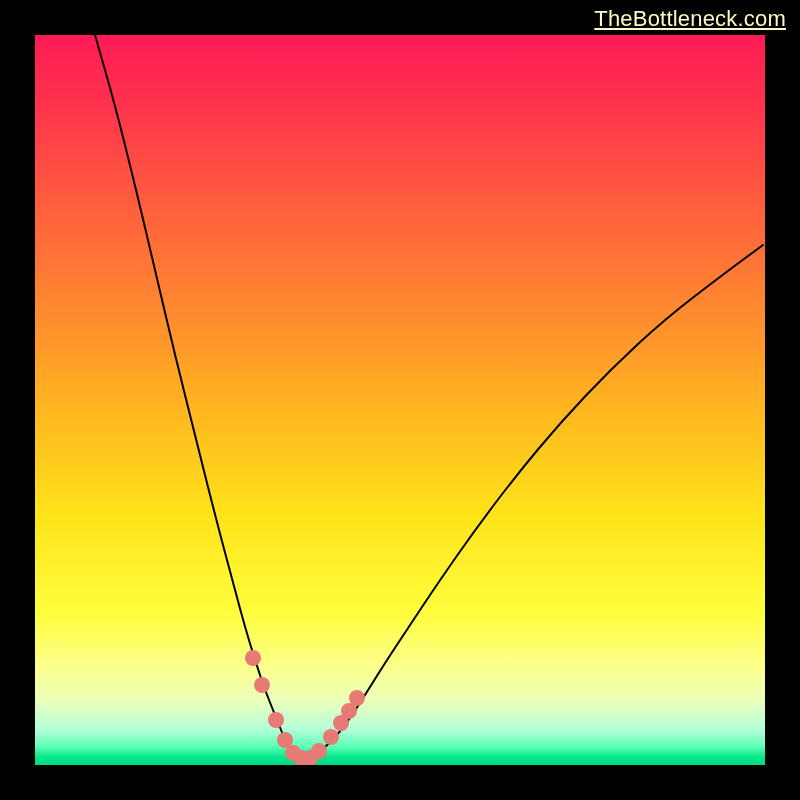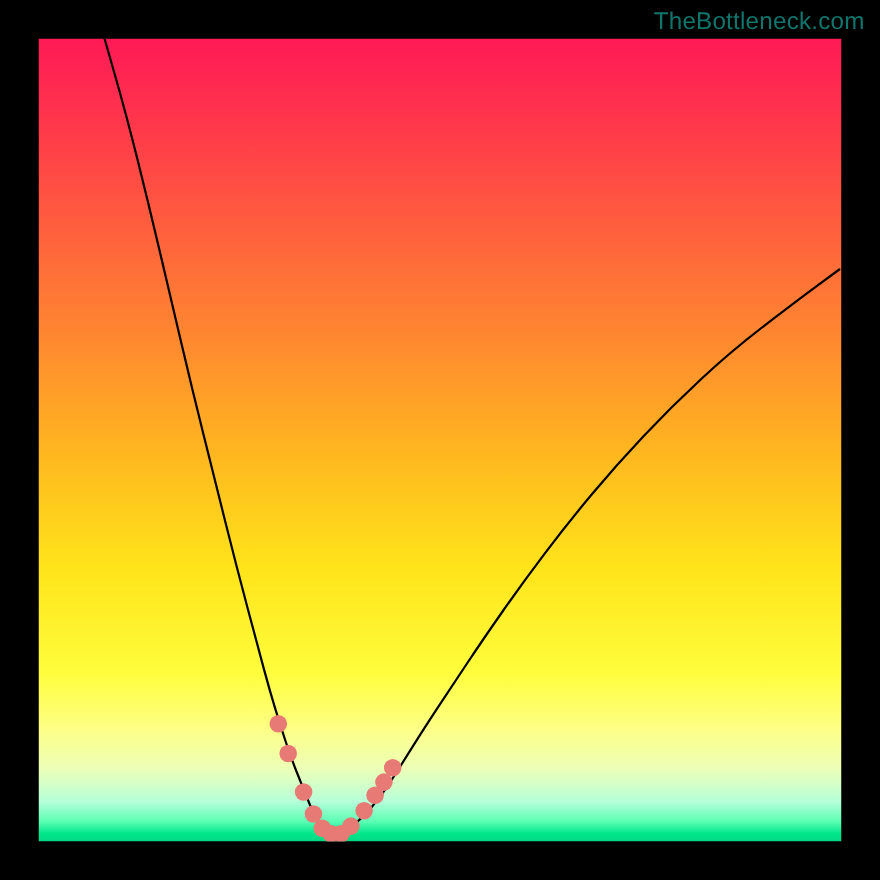--- a/index.html
+++ b/index.html
@@ -14,26 +14,27 @@
   .frame {
     position: relative;
     width: 800px;
     height: 800px;
     background: #000;
   }
   .watermark {
     position: absolute;
     top: 6px;
     right: 14px;
-    color: #0f766e;
+    color: #fef9c3;
     font-size: 22px;
     font-weight: 500;
     letter-spacing: 0.2px;
     z-index: 20;
     user-select: none;
+    text-decoration: underline;
   }
   .plot-area {
     position: absolute;
     left: 35px;
     top: 35px;
     width: 730px;
     height: 730px;
     overflow: hidden;
   }
   

